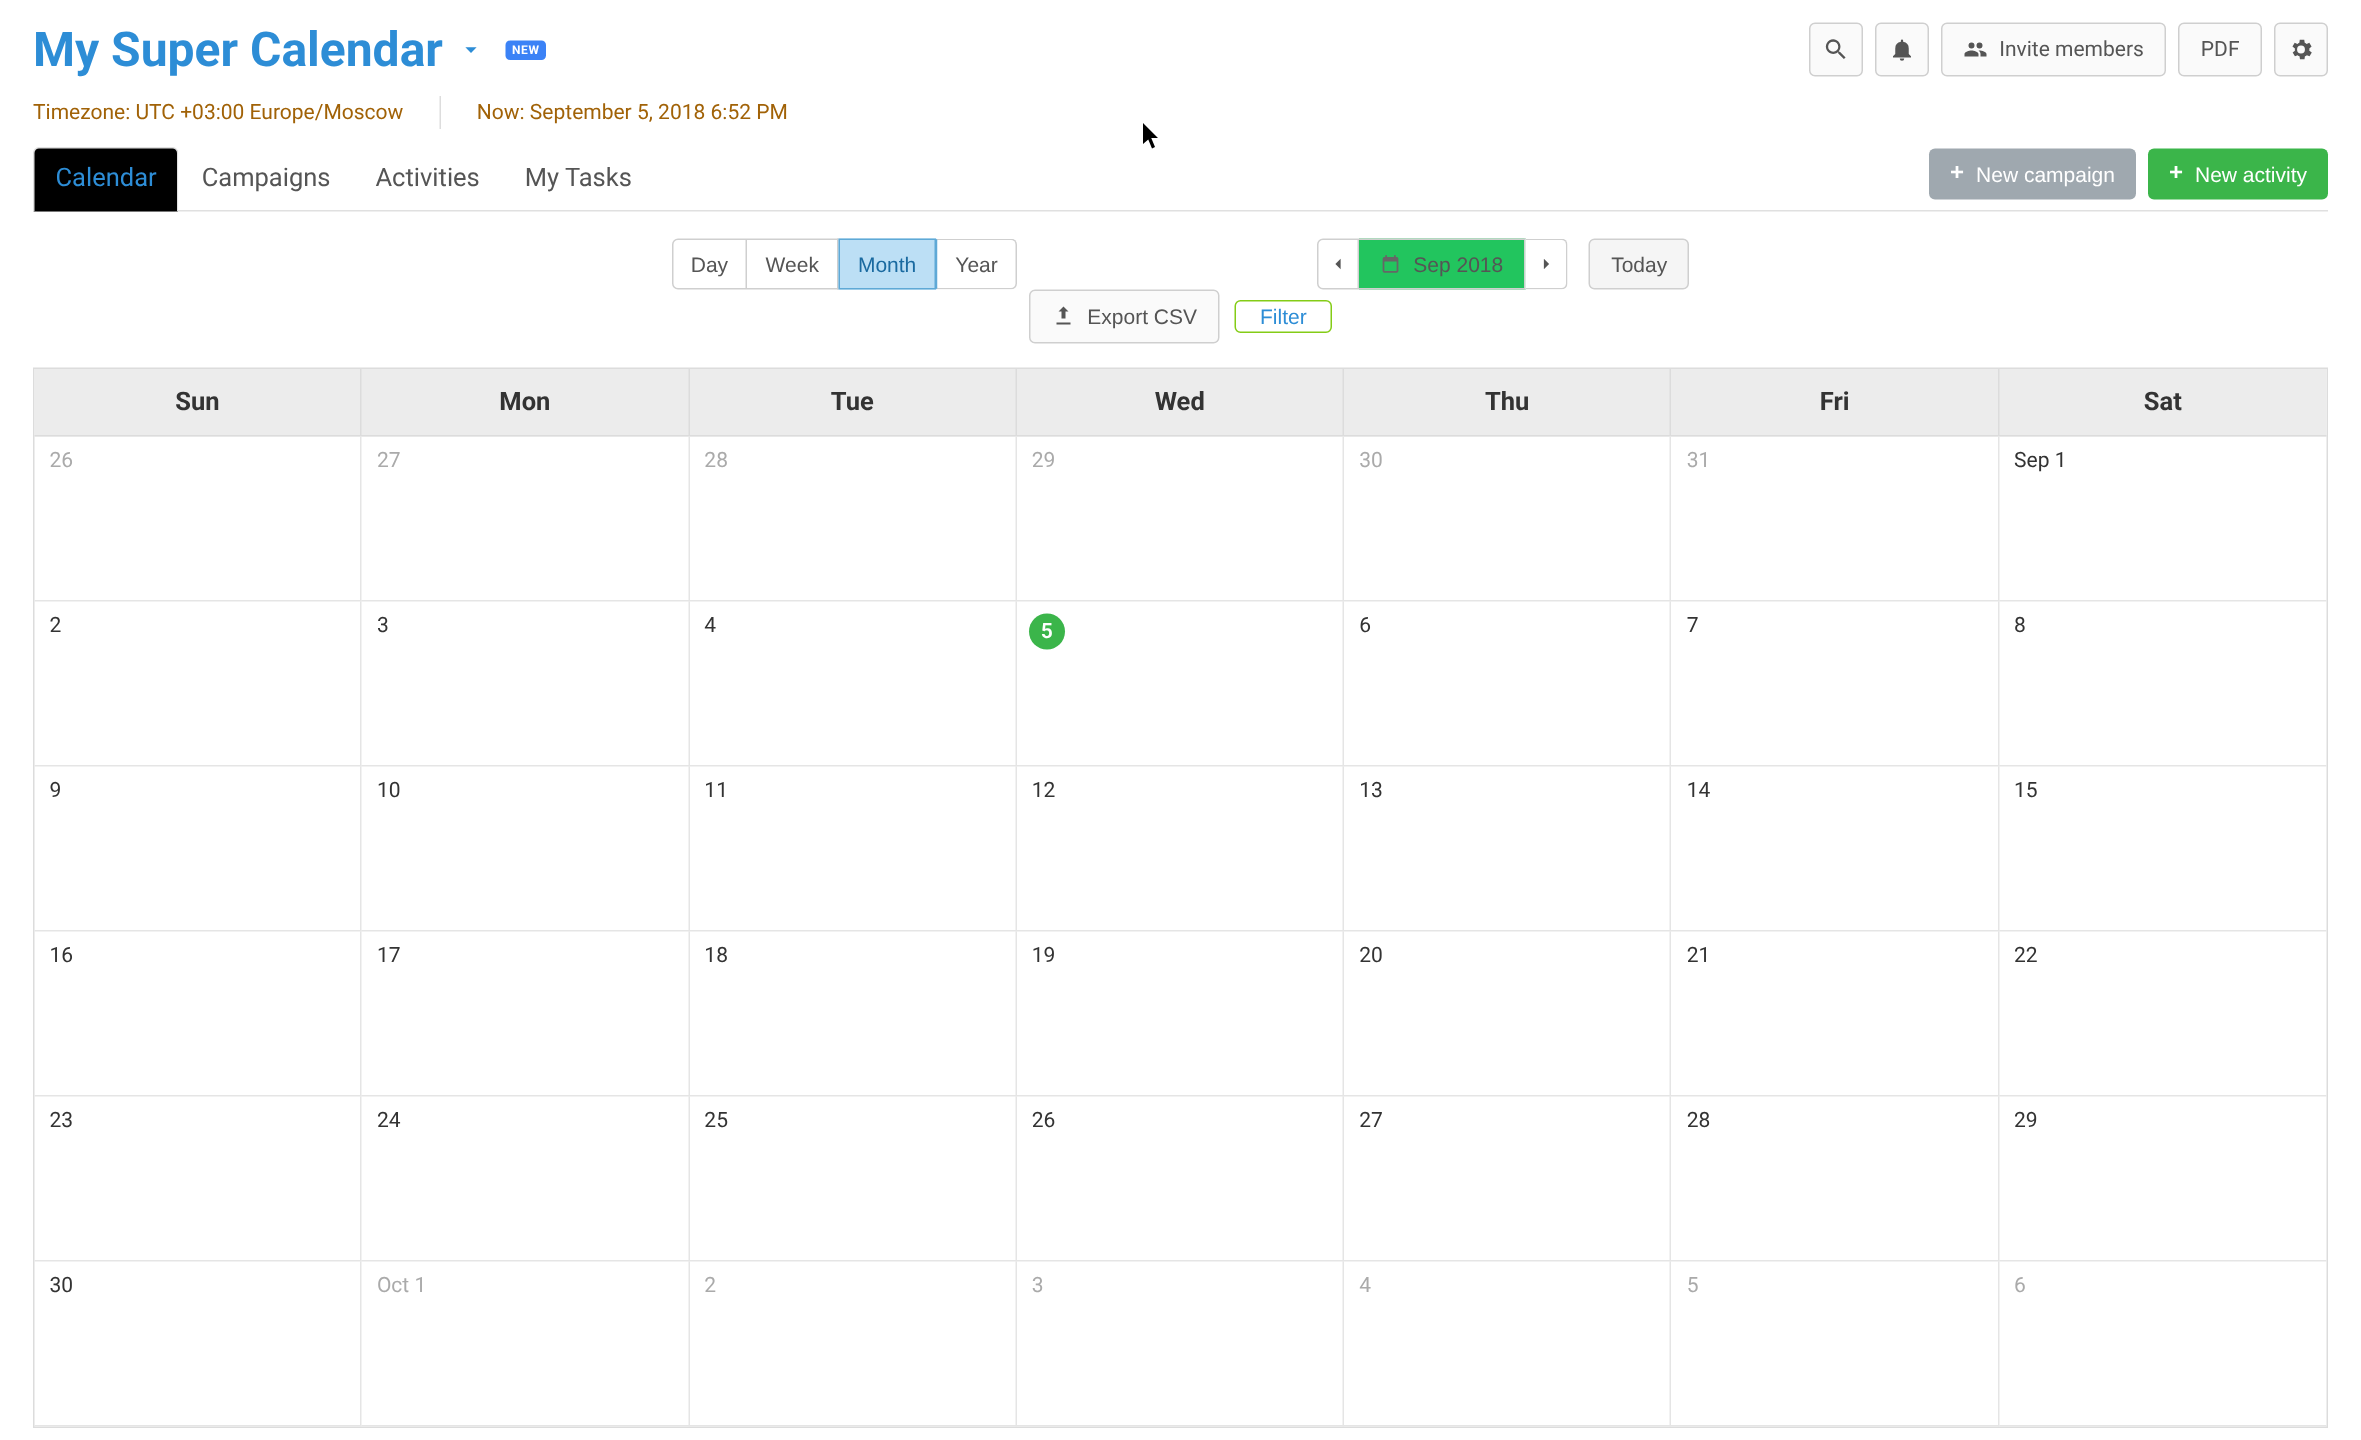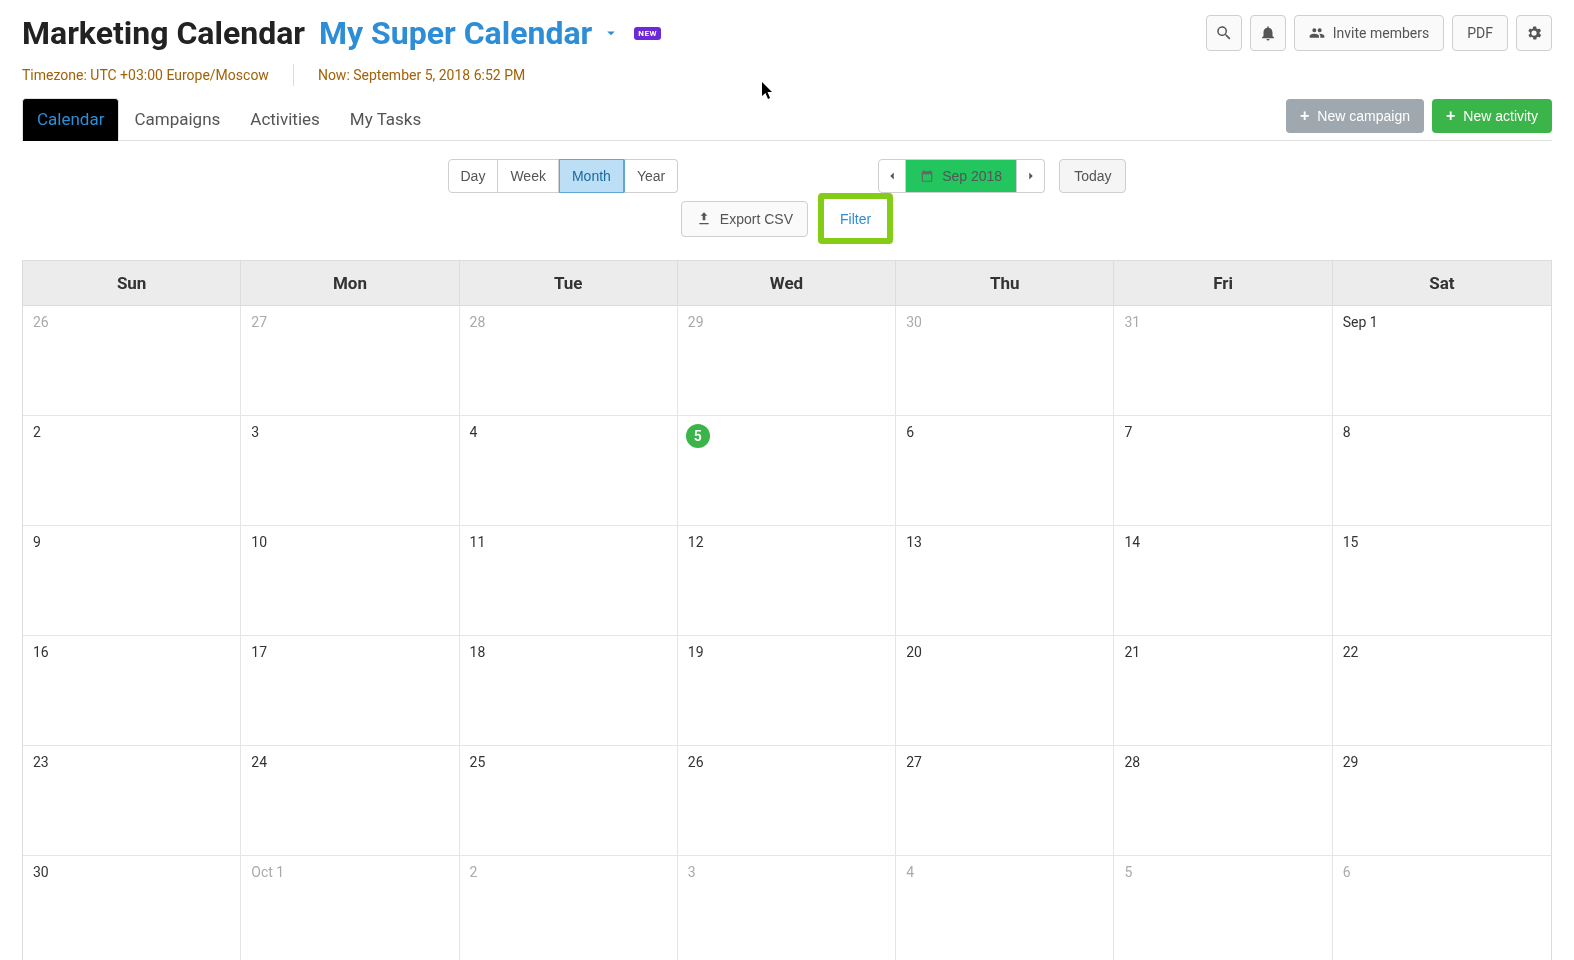--- a/index.html
+++ b/index.html
@@ -34,21 +34,21 @@
     color: #2d8dd6;
     display: inline-flex;
     align-items: center;
     gap: 10px;
     cursor: pointer;
   }
   .chevron-down {
     width: 18px; height: 18px; fill: #2d8dd6;
   }
   .new-badge {
-    background: #6d28d9;
+    background: #3b82f6;
     color: #fff;
     font-size: 8px;
     font-weight: 700;
     padding: 2px 4px;
     border-radius: 3px;
     letter-spacing: 0.5px;
   }
   .header-actions {
     display: flex;
     align-items: center;
@@ -204,23 +204,23 @@
     padding: 0 14px;
     border: 1px solid #cfcfcf;
     border-radius: 4px;
     background: #f5f5f5;
     font-size: 14px;
     color: #555;
     cursor: pointer;
   }
   .right-tools { gap: 10px; }
   .filter-btn {
-    height: 51px;
+    height: 22px;
     padding: 0 16px;
-    border: 6px solid #84cc16;
+    border: 1px solid #84cc16;
     border-radius: 4px;
     background: #fff;
     color: #2d8dd6;
     font-size: 14px;
     cursor: pointer;
   }
 
   
   .calendar {
     border: 1px solid #dcdcdc;
@@ -272,21 +272,20 @@
     top: 82px;
     width: 12px; height: 18px;
     pointer-events: none;
   }
 </style>
 </head>
 <body>
 
 <div class="header-row">
   <div class="title-group">
-    <span class="app-title">Marketing Calendar</span>
     <span class="calendar-name">
       <span>My Super Calendar</span>
       <svg class="chevron-down" viewBox="0 0 24 24">
           <path d="M7 10l5 5 5-5z"></path>
         </svg>
     </span>
     <span class="new-badge">NEW</span>
   </div>
   <div class="header-actions">
     <div class="icon-btn">

